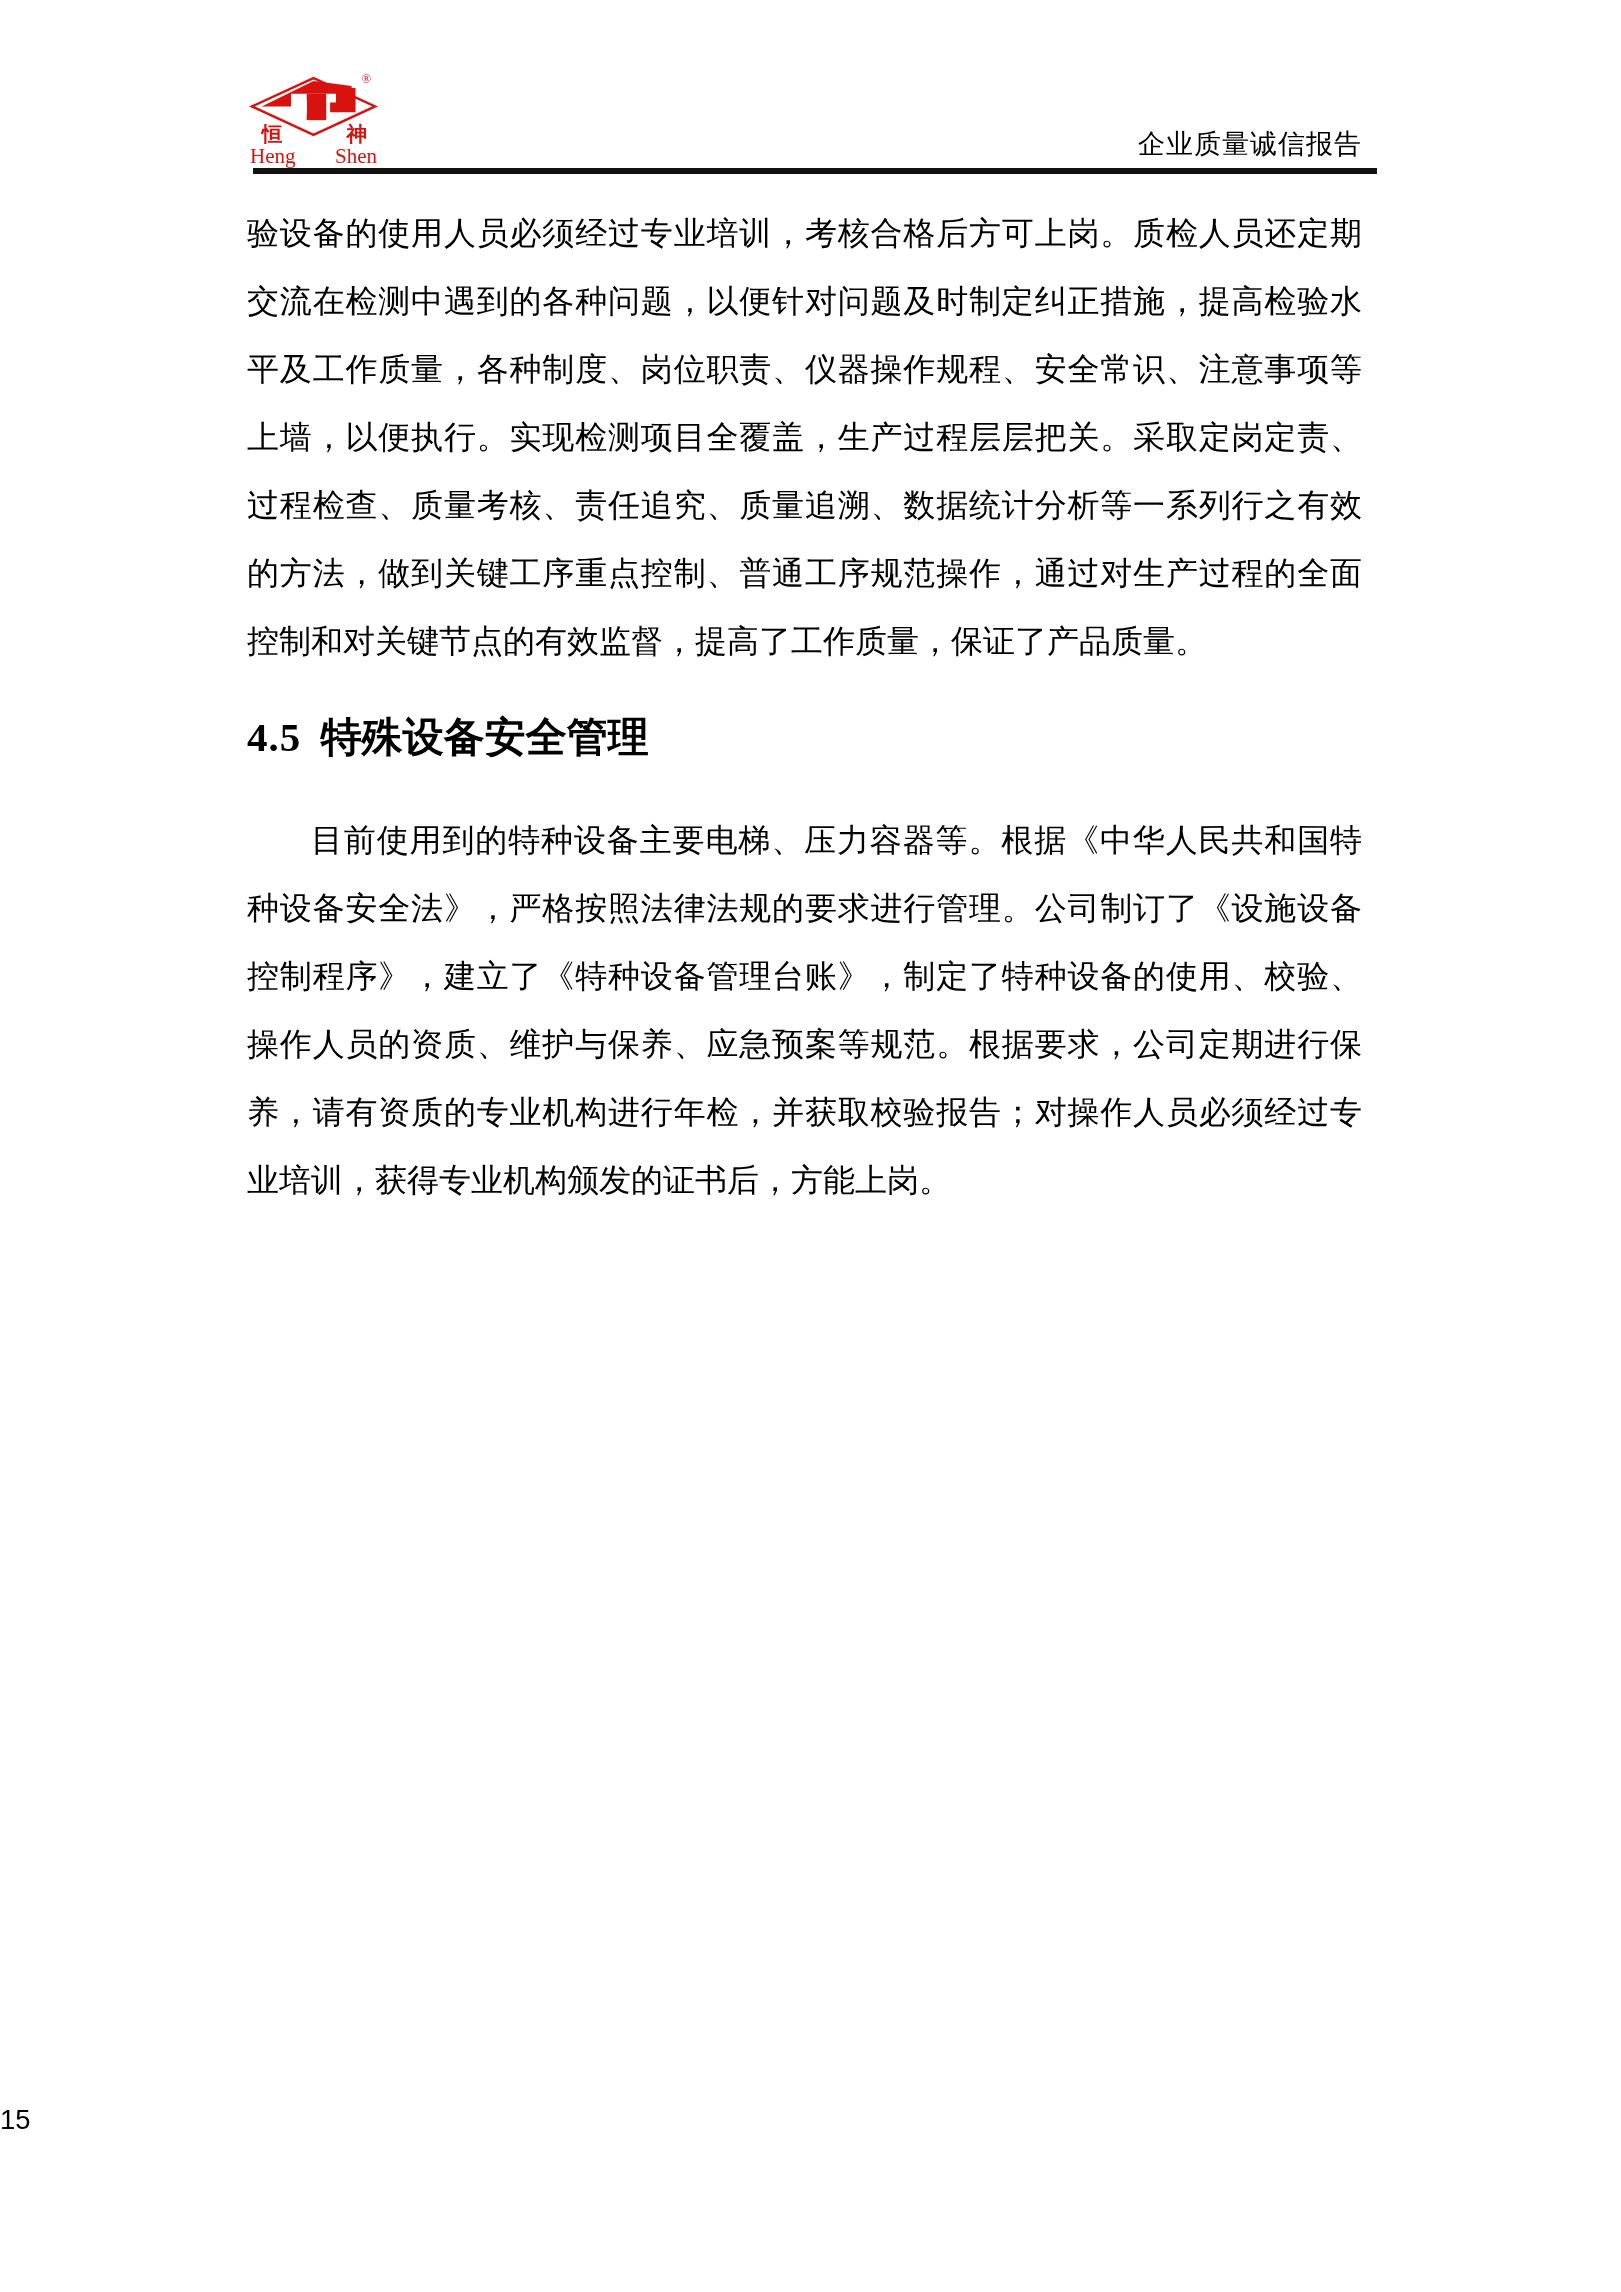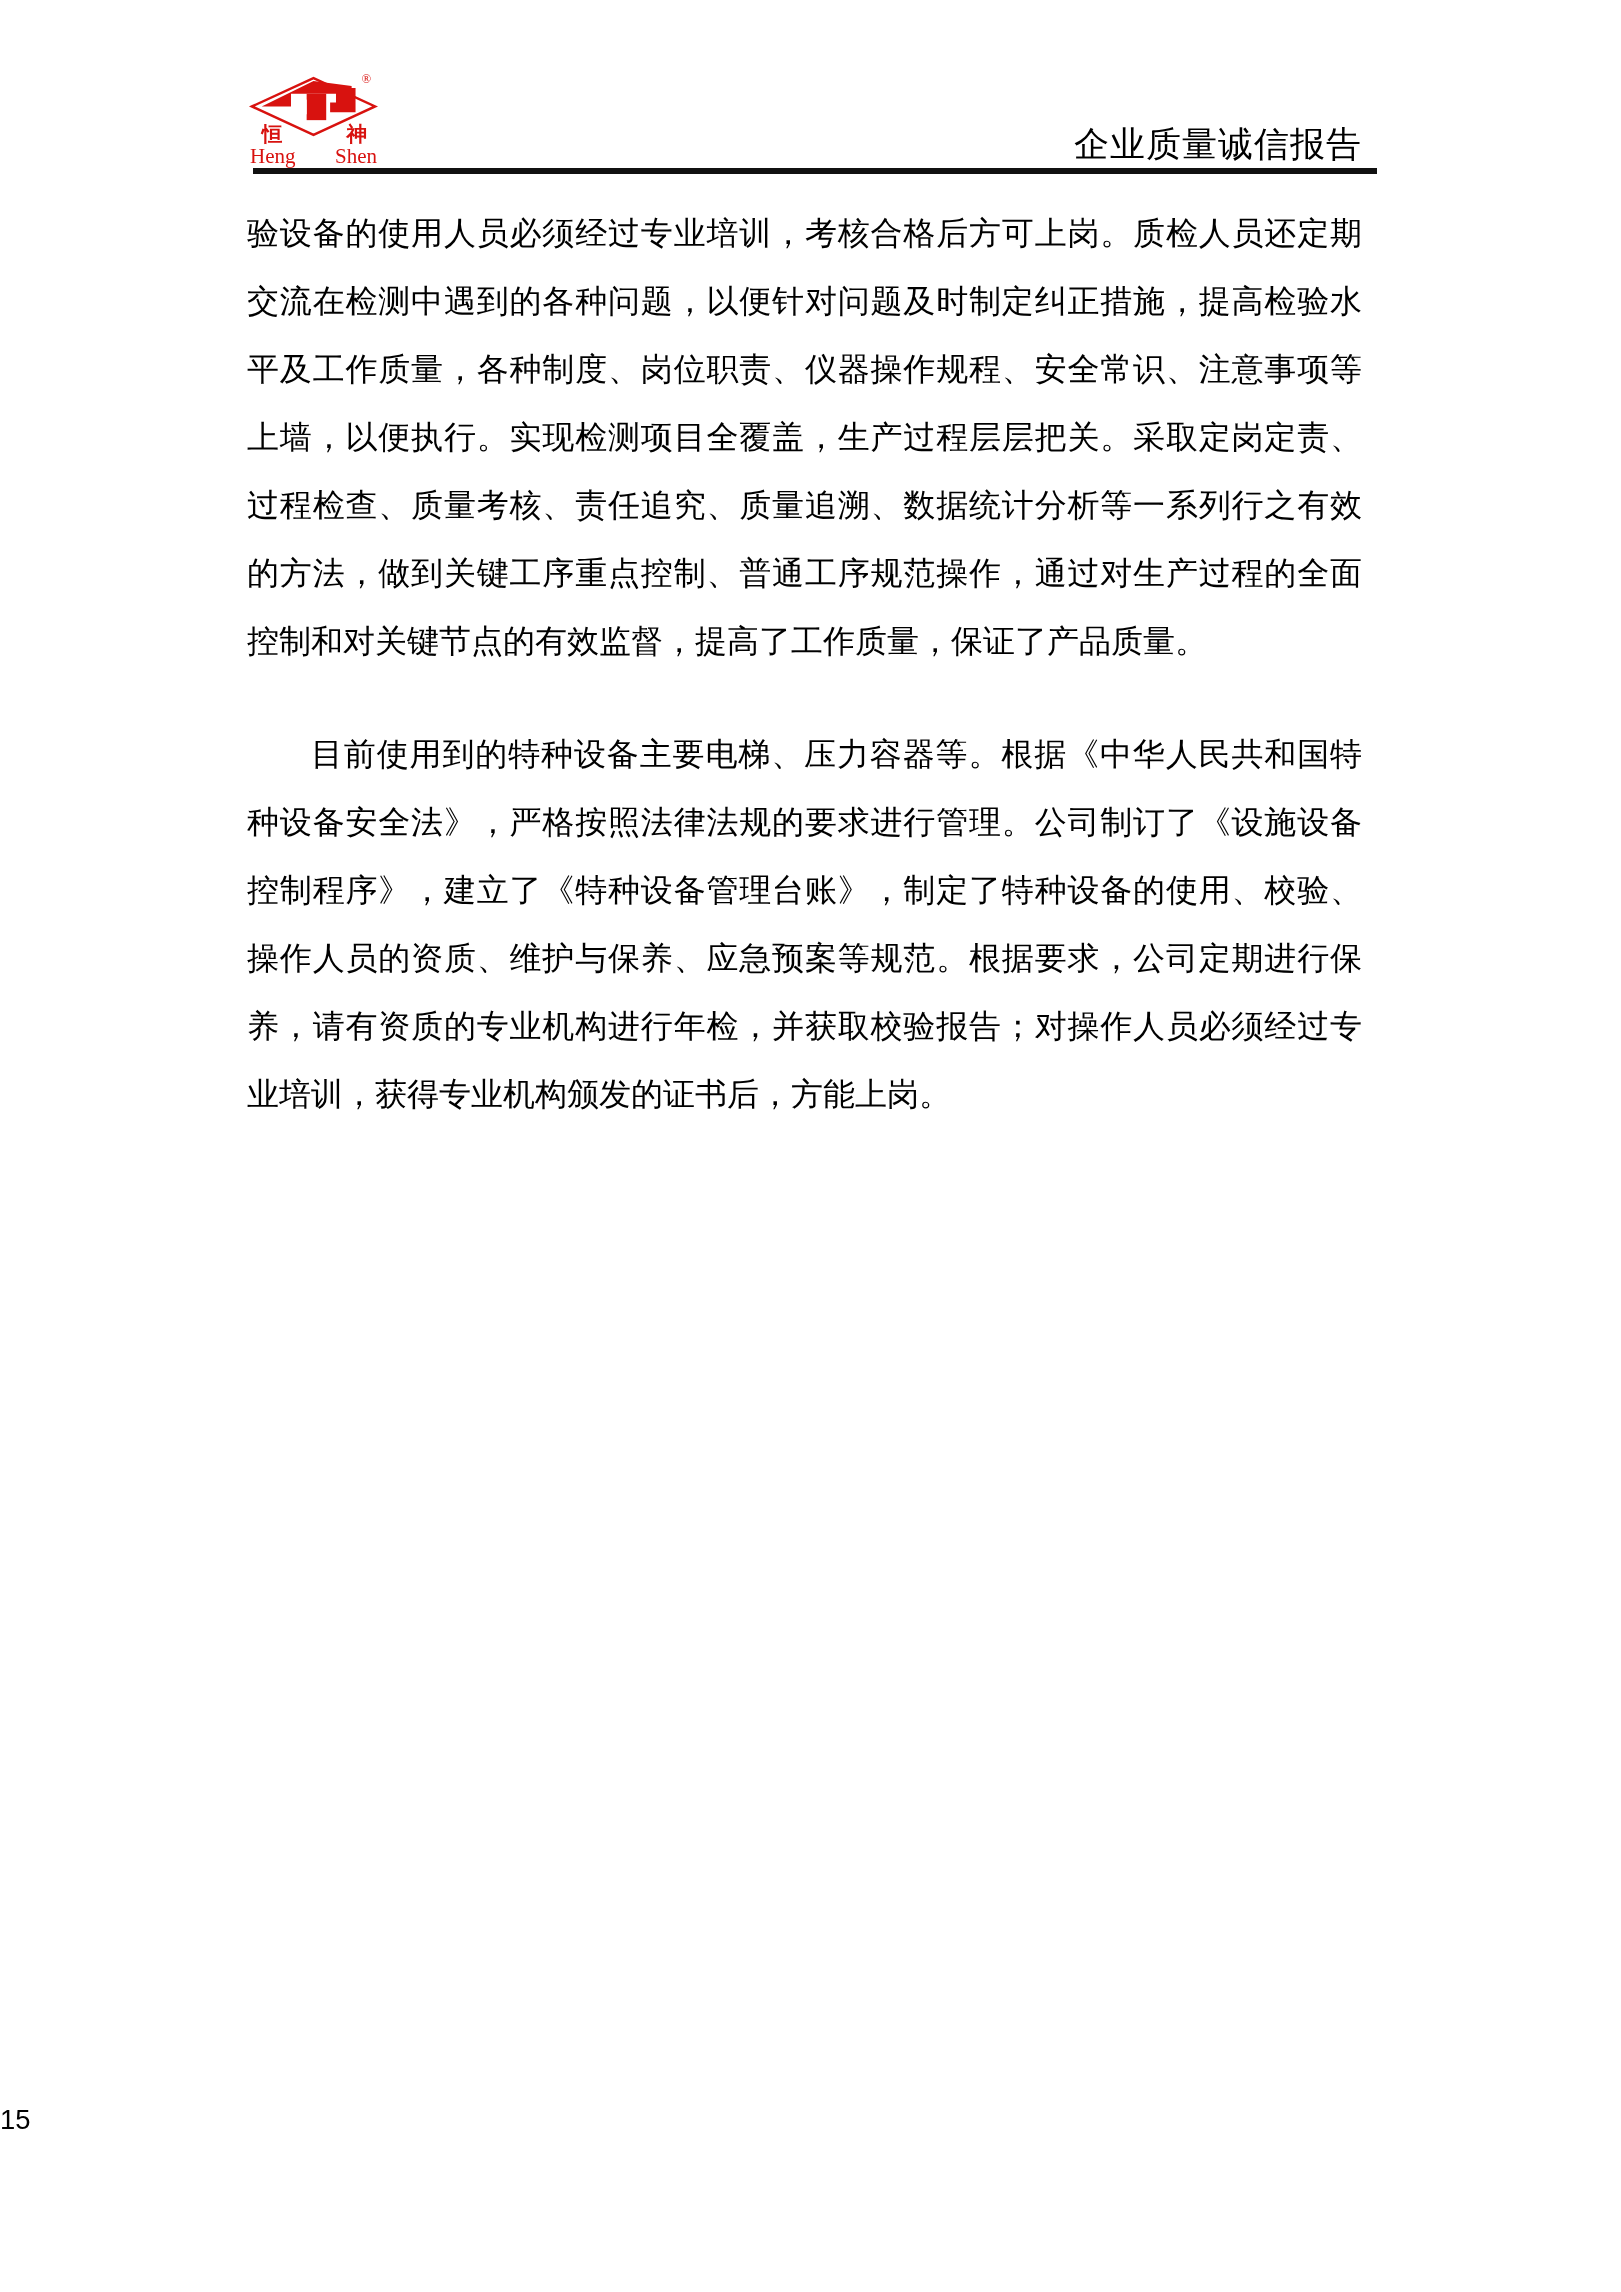--- a/index.html
+++ b/index.html
@@ -38,21 +38,21 @@
     margin-top:1px;
     font-size:21px;
     line-height:21.6px;
     color:#d8120f;
     font-family:"Liberation Serif","DejaVu Serif",serif;
   }
   .header-title{
     position:absolute;
     top:128px;
     right:259px;
-    font-size:35px;
+    font-size:27px;
     line-height:33px;
     letter-spacing:1px;
     color:#000000;
   }
   .header-rule{
     position:absolute;
     left:253px;
     top:168px;
     width:1124px;
     height:5.9px;
@@ -122,20 +122,21 @@
       </div>
     </div>
 
     <div class="header-title">企业质量诚信报告</div>
     <div class="header-rule"></div>
   </div>
 
   <div class="content">
     <p>验设备的使用人员必须经过专业培训，考核合格后方可上岗。质检人员还定期交流在检测中遇到的各种问题，以便针对问题及时制定纠正措施，提高检验水平及工作质量，各种制度、岗位职责、仪器操作规程、安全常识、注意事项等上墙，以便执行。实现检测项目全覆盖，生产过程层层把关。采取定岗定责、过程检查、质量考核、责任追究、质量追溯、数据统计分析等一系列行之有效的方法，做到关键工序重点控制、普通工序规范操作，通过对生产过程的全面控制和对关键节点的有效监督，提高了工作质量，保证了产品质量。</p>
 
+    <h2 class="section-heading"><span class="heading-number">4.5</span><span>特殊设备安全管理</span></h2>
 
     <p class="indent">目前使用到的特种设备主要电梯、压力容器等。根据《中华人民共和国特种设备安全法》，严格按照法律法规的要求进行管理。公司制订了《设施设备控制程序》，建立了《特种设备管理台账》，制定了特种设备的使用、校验、操作人员的资质、维护与保养、应急预案等规范。根据要求，公司定期进行保养，请有资质的专业机构进行年检，并获取校验报告；对操作人员必须经过专业培训，获得专业机构颁发的证书后，方能上岗。</p>
   </div>
 
   <div class="page-number">15</div>
 
 </div>
 
 
 </body></html>

